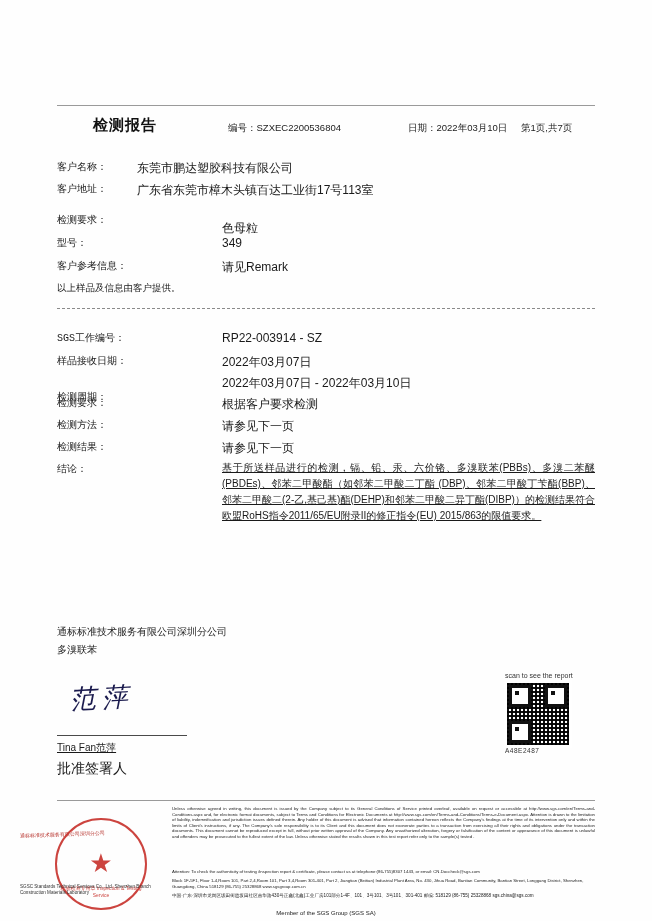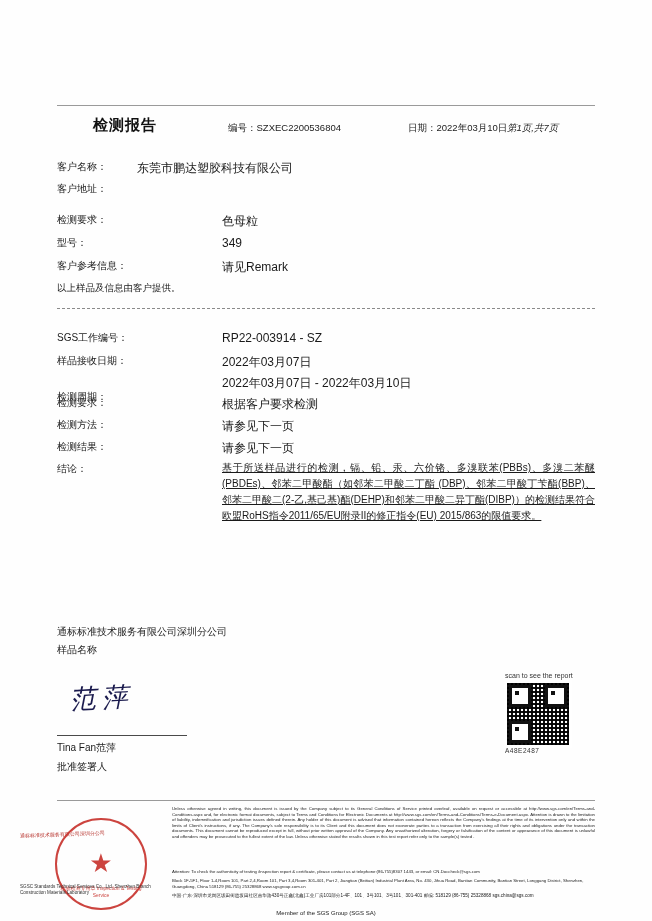--- a/index.html
+++ b/index.html
@@ -68,26 +68,27 @@
     margin-left: 36px;
   }
   .title-meta {
     position: absolute;
     top: 122px;
     font-size: 9.5px;
     color: #222;
   }
   .meta-no   { left: 228px; }
   .meta-date { left: 408px; }
-  .meta-page { left: 507px; font-style: italic; }
+  .meta-page { left: 521px; }
   .field-label {
     position: absolute;
     left: 57px;
     font-size: 10px;
     color: #1a1a1a;
+    font-family: Liberation Mono, monospace;
   }
   .field-value {
     position: absolute;
     left: 137px;
     font-size: 12px;
     color: #1a1a1a;
   }
   .field-value.col2 { left: 222px; }
 
   .note-line {
@@ -149,26 +150,27 @@
     top: 735px;
     width: 130px;
     height: 1px;
     background: #4a4a4a;
   }
   .sig-name {
     position: absolute;
     left: 57px;
     top: 741px;
     font-size: 10px;
+    text-decoration: underline;
   }
   .sig-role {
     position: absolute;
     left: 57px;
     top: 760px;
-    font-size: 10px;
+    font-size: 14px;
     font-family: Liberation Serif, serif;
   }
 
   
   .qr-caption {
     position: absolute;
     left: 505px;
     top: 672px;
     font-size: 7px;
     color: #333;
@@ -320,23 +322,24 @@
 
   <div class="title">检测报告</div>
   <div class="title-meta meta-no">编号：SZXEC2200536804</div>
   <div class="title-meta meta-date">日期：2022年03月10日</div>
   <div class="title-meta meta-page">第1页,共7页</div>
 
   <div class="field-label" style="top:160px">客户名称：</div>
   <div class="field-value" style="top:160px">东莞市鹏达塑胶科技有限公司</div>
 
   <div class="field-label" style="top:182px">客户地址：</div>
+  <div class="field-value" style="top:182px">广东省东莞市樟木头镇百达工业街17号113室</div>
 
   <div class="field-label" style="top:213px">检测要求：</div>
-  <div class="field-value col2" style="top:213px">色母粒</div>
+  <div class="field-value col2" style="top:220px">色母粒</div>
 
   <div class="field-label" style="top:236px">型号：</div>
   <div class="field-value col2" style="top:236px">349</div>
 
   <div class="field-label" style="top:259px">客户参考信息：</div>
   <div class="field-value col2" style="top:259px">请见Remark</div>
 
   <div class="note-line" style="top:282px">以上样品及信息由客户提供。</div>
 
   <div class="dashed-rule" style="top:308px"></div>
@@ -356,21 +359,21 @@
   <div class="field-label" style="top:418px">检测方法：</div>
   <div class="field-value col2" style="top:418px">请参见下一页</div>
 
   <div class="field-label" style="top:440px">检测结果：</div>
   <div class="field-value col2" style="top:440px">请参见下一页</div>
 
   <div class="field-label" style="top:462px">结论：</div>
   <div class="conclusion-body" style="top:460px">基于所送样品进行的检测，镉、铅、汞、六价铬、多溴联苯(PBBs)、多溴二苯醚(PBDEs)、邻苯二甲酸酯（如邻苯二甲酸二丁酯 (DBP)、邻苯二甲酸丁苄酯(BBP)、邻苯二甲酸二(2-乙,基己基)酯(DEHP)和邻苯二甲酸二异丁酯(DIBP)）的检测结果符合欧盟RoHS指令2011/65/EU附录II的修正指令(EU) 2015/863的限值要求。</div>
 
   <div class="sig-company">通标标准技术服务有限公司深圳分公司</div>
-  <div class="sig-auth">样品名称</div>
+  <div class="sig-auth">多溴联苯</div>
   <div class="signature-mark">范萍</div>
   <div class="sig-rule"></div>
   <div class="sig-name">Tina Fan范萍</div>
   <div class="sig-role">批准签署人</div>
 
   <div class="qr-caption">scan to see the report</div>
   <div class="qr-box">
     <div class="qr-finder qr-f1"></div>
     <div class="qr-finder qr-f2"></div>
     <div class="qr-finder qr-f3"></div>

